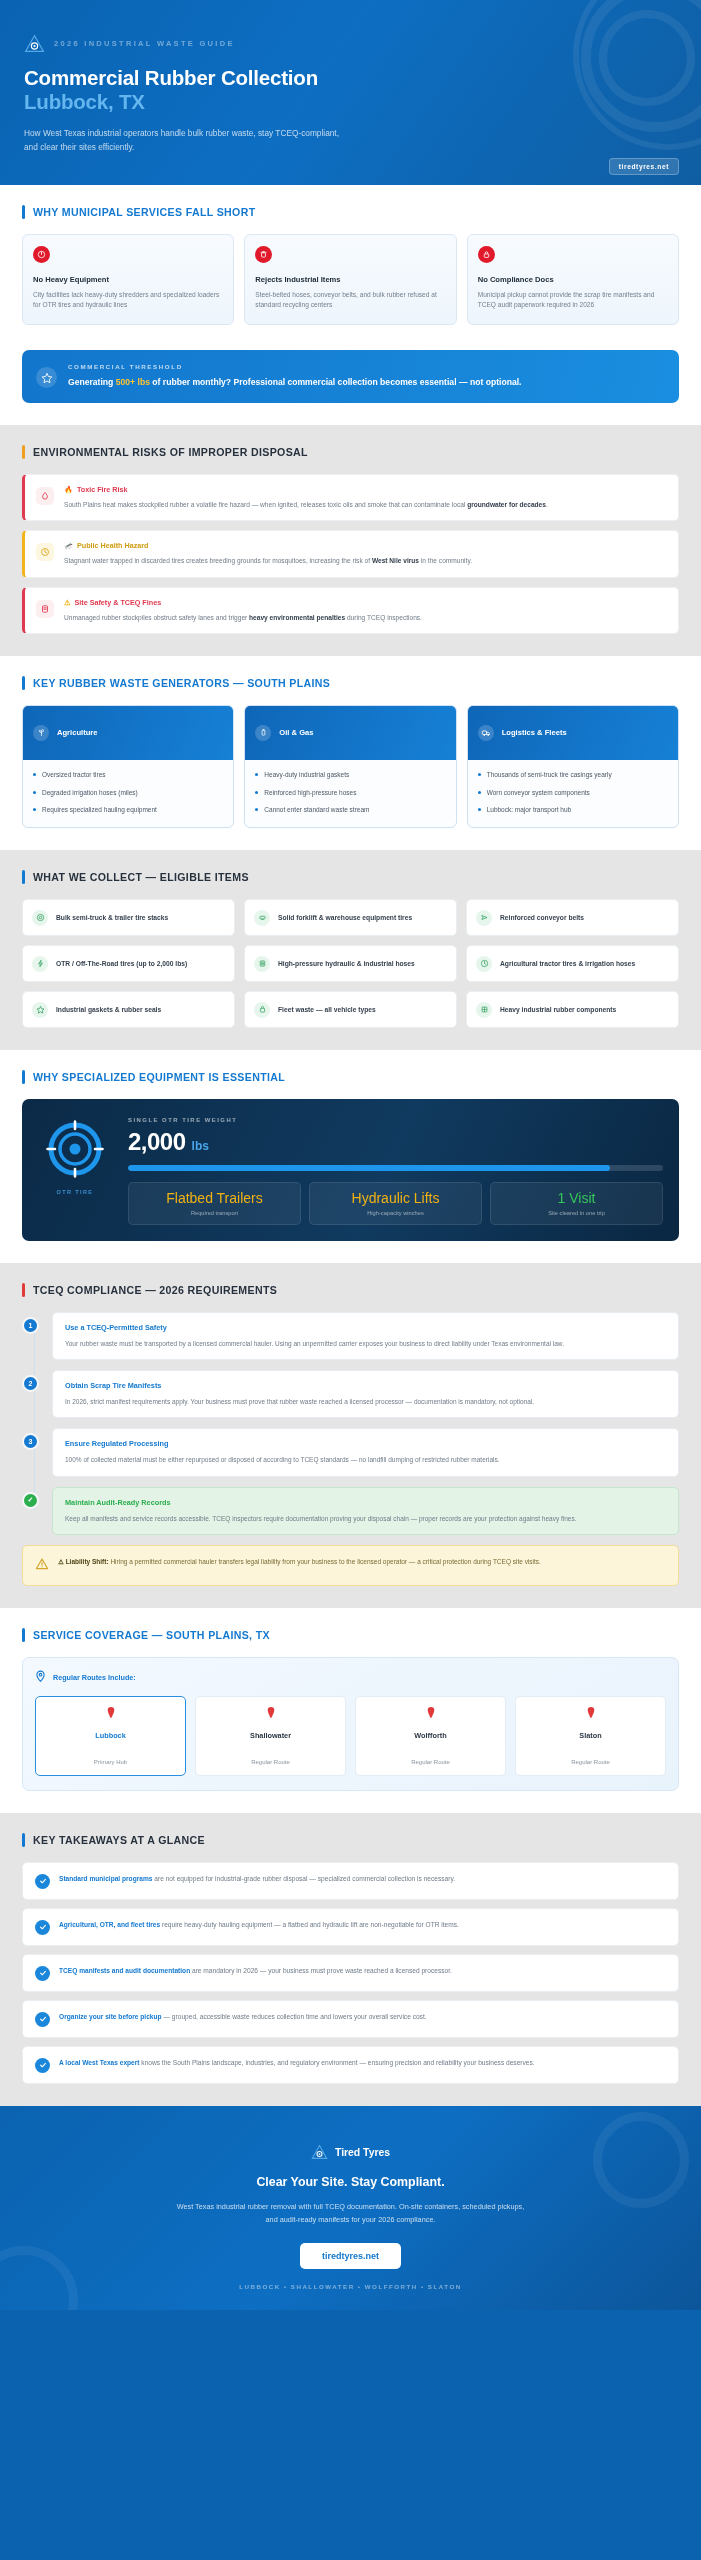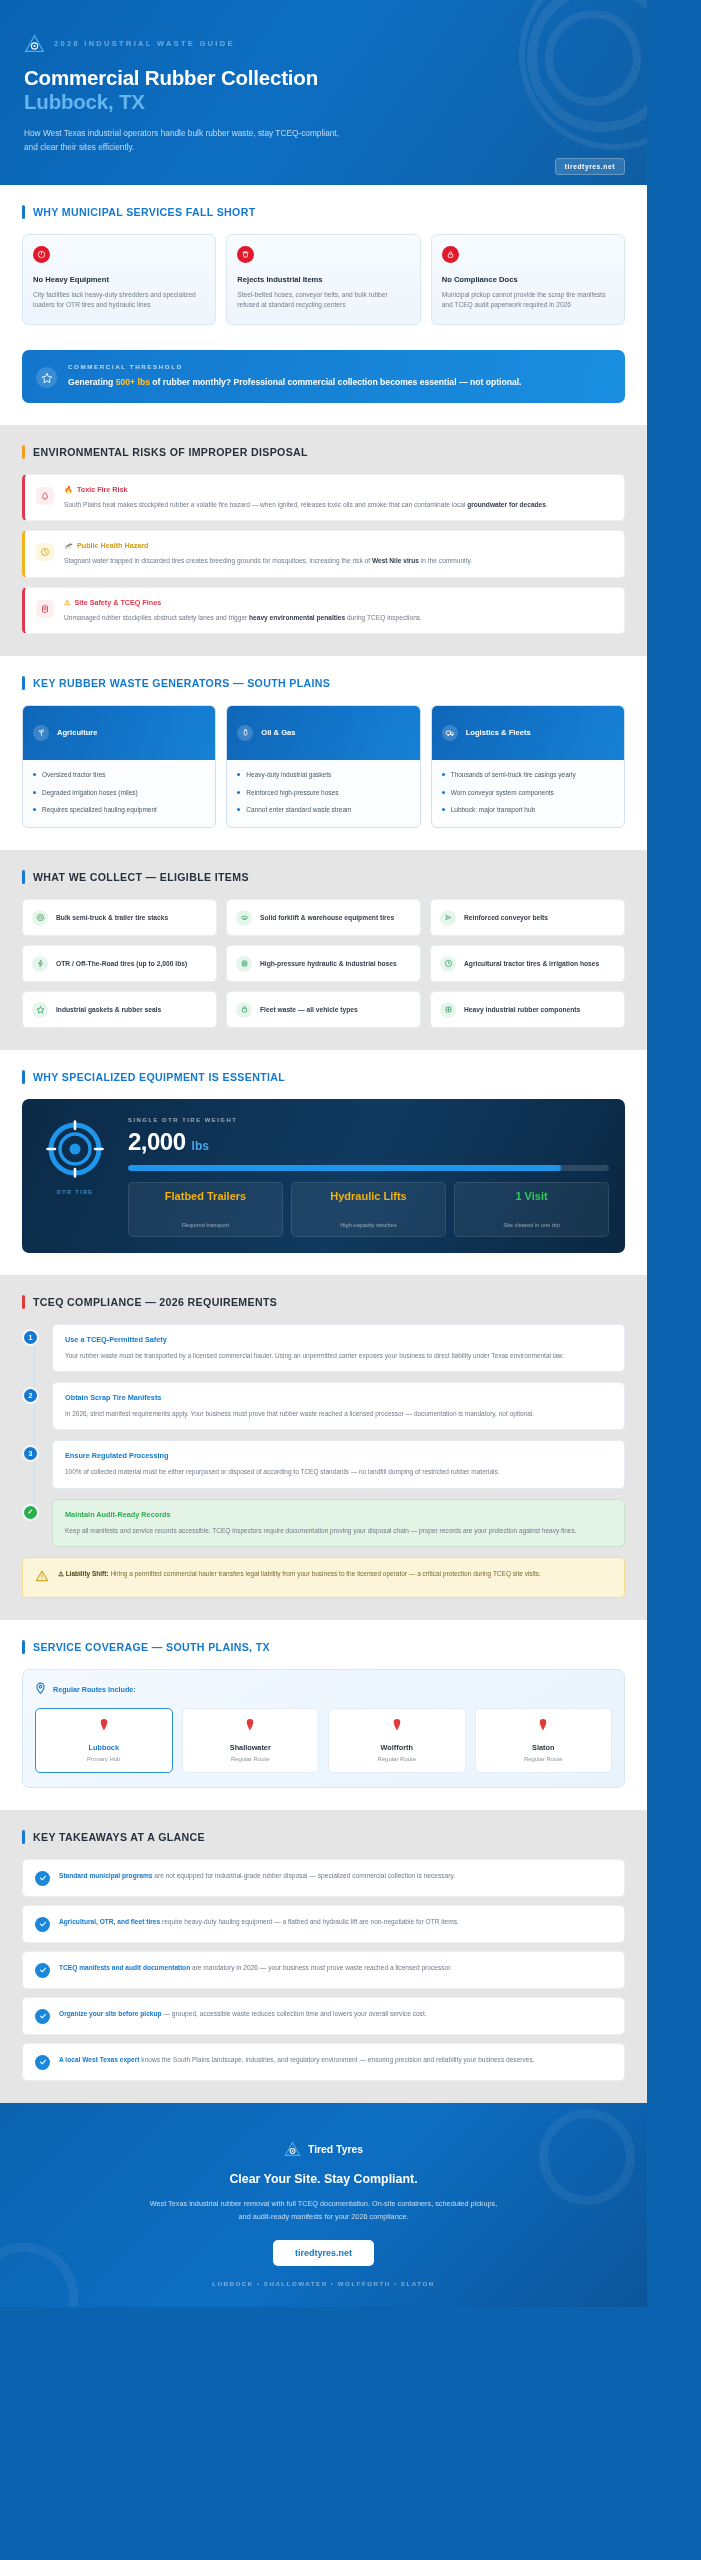--- a/index.html
+++ b/index.html
@@ -3,21 +3,21 @@
 <meta charset="utf-8">
 <style>
   * { box-sizing: border-box; margin: 0; padding: 0; }
   body {
     width: 701px;
     font-family: "Liberation Sans", sans-serif;
     background: #0b63b0;
     color: #1f2933;
     -webkit-font-smoothing: antialiased;
   }
-  .page { width: 647px; background:#0b63b0; }
+  .page { width: 701px; background:#0b63b0; }
 
   
   .hero {
     position: relative;
     background: linear-gradient(125deg,#0a63b2 0%,#0d6ec2 45%,#0f5ea3 100%);
     padding: 34px 24px 30px 24px;
     overflow: hidden;
   }
   .hero .ring {
     position:absolute; border-radius:50%; border:10px solid rgba(255,255,255,.07);
@@ -182,21 +182,21 @@
   .eq-bar {
     height:6px; border-radius:3px; background:rgba(255,255,255,.14); overflow:hidden;
     margin-bottom:11px;
   }
   .eq-bar i { display:block; height:100%; background:#1d96ec; border-radius:3px; }
   .eq-stats { display:flex; gap:8px; }
   .eq-stat {
     flex:1; background:rgba(255,255,255,.06); border:1px solid rgba(255,255,255,.10);
     border-radius:5px; padding:7px 5px 8px 5px; text-align:center;
   }
-  .eq-stat .v { font-size:11px; font-weight:700; margin-bottom:20px; }
+  .eq-stat .v { font-size:14px; font-weight:400; margin-bottom:4px; }
   .eq-stat .v.gold  { color:#f2b212; }
   .eq-stat .v.green { color:#34c759; }
   .eq-stat .k { font-size:5.7px; color:rgba(255,255,255,.52); }
 
   
   .steps { position:relative; padding-left:30px; }
   .steps:before {
     content:""; position:absolute; left:12px; top:8px; bottom:24px;
     width:1px; background:#cfe0ef;
   }
@@ -231,21 +231,21 @@
   }
   .cov-head { display:flex; align-items:center; gap:7px; margin-bottom:11px; }
   .cov-head span { font-size:7.2px; font-weight:700; color:#1479d0; }
   .cities { display:flex; gap:9px; }
   .city {
     flex:1; background:#ffffff; border:1px solid #e4ecf4; border-radius:5px;
     padding:9px 4px 10px 4px; text-align:center;
   }
   .city.primary { border:1.5px solid #2a8ede; }
   .city .pin { margin-bottom:7px; }
-  .city .cn { font-size:7.3px; font-weight:700; color:#2b3743; margin-bottom:4px; }
+  .city .cn { font-size:7.3px; font-weight:700; color:#2b3743; margin-bottom:19px; }
   .city.primary .cn { color:#1479d0; }
   .city .cr { font-size:6px; color:#8a949f; }
 
   
   .take {
     background:#ffffff; border:1px solid #e9eef3; border-radius:5px;
     padding:10px 12px; margin-bottom:8px; display:flex; gap:9px; align-items:flex-start;
   }
   .take .chk {
     width:15px; height:15px; border-radius:50%; background:#1b87da; flex:0 0 auto;

